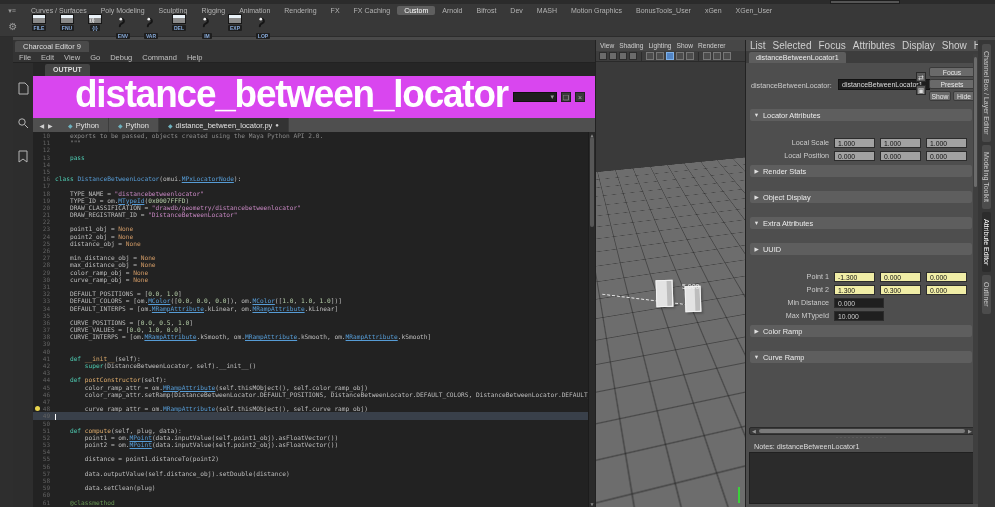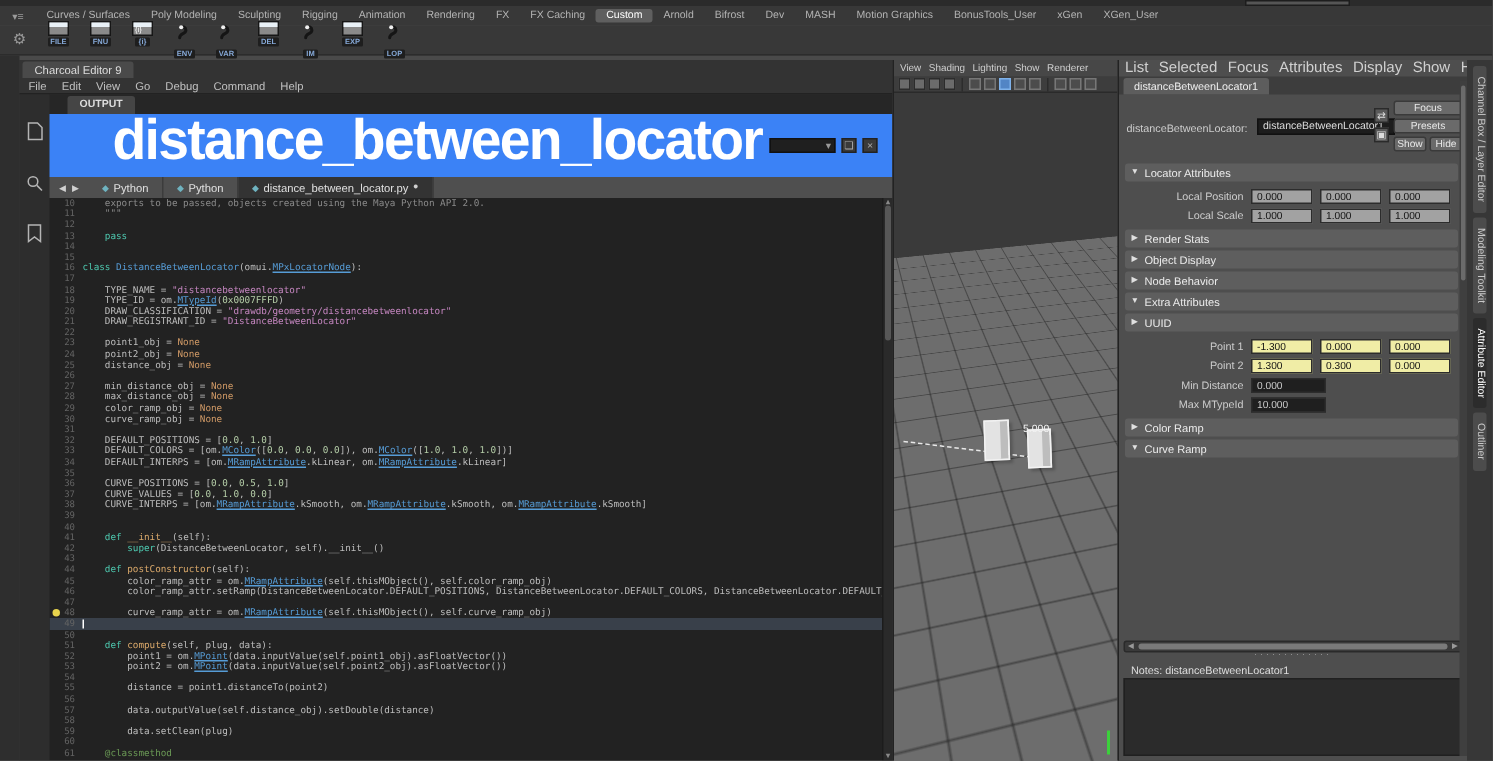--- a/index.html
+++ b/index.html
@@ -27,21 +27,21 @@
   .editor{position:absolute;left:13px;top:40px;width:582px;height:467px;background:#2d2d2d;display:flex;flex-direction:column}
   .ed-titlebar{height:12px;background:#333;display:flex;align-items:flex-end}
   .ed-wintab{background:#4a4a4a;color:#ddd;font-size:7.5px;line-height:11px;padding:0 8px;border-radius:2px 2px 0 0;margin-left:2px}
   .ed-menus{height:11px;background:#333;border-bottom:1px solid #222;display:flex;align-items:center;padding-left:6px}
   .ed-menus span{font-size:7.5px;color:#c0c0c0;margin-right:10px}
   .ed-body{flex:1;display:flex;min-height:0}
   .ed-side{width:20px;background:#2d2d2d;display:flex;flex-direction:column;align-items:center;padding-top:18px;gap:16px}
   .ed-main{flex:1;display:flex;flex-direction:column;min-width:0}
   .out-row{height:13px;background:#262626;display:flex;align-items:flex-end}
   .out-tab{margin-left:12px;background:#454545;color:#ddd;font-size:7px;font-weight:bold;line-height:12px;padding:0 8px;border-radius:2px 2px 0 0}
-  .hero{height:42px;background:#3b82f6;position:relative;overflow:hidden}
+  .hero{height:42px;background:#d946ef;position:relative;overflow:hidden}
   .hero h1{position:absolute;left:42px;top:-3px;font-size:38px;font-weight:bold;color:#fff;letter-spacing:-1.2px;white-space:nowrap;transform:scaleX(.97);transform-origin:left}
   .hero-ctrl{position:absolute;right:10px;top:16px;display:flex;align-items:center;gap:4px}
   .hero-dd{width:44px;height:10px;background:#1f1f1f;border:1px solid #111;color:#999;font-size:7px;display:flex;align-items:center;justify-content:flex-end;padding:0 2px}
   .hero-ic{width:10px;height:10px;color:#aaa;font-size:7px;line-height:10px;text-align:center;background:#3a3a3a;border:1px solid #222}
   .file-tabs{height:14px;background:#4f4f4f;display:flex;align-items:stretch}
   .ft-nav{width:26px;color:#d0d0d0;font-size:6px;display:flex;align-items:center;justify-content:center;gap:4px}
   .ftab{display:flex;align-items:center;gap:3px;font-size:7.5px;color:#e0e0e0;padding:0 9px;border-right:1px solid #3c3c3c}
   .ftab .dia{color:#6fb3c0;font-size:6px}
   .ftab.active{background:#333}
   .ftab .dot{color:#cfcfcf;font-size:6px}
@@ -90,21 +90,21 @@
   .ae-node{position:relative;height:44px}
   .ae-node-label{position:absolute;left:5px;top:18px;font-size:7.2px;color:#ccc}
   .ae-node-input{position:absolute;left:92px;top:16px;width:92px;height:11px;background:#1d1d1d;border:1px solid #111;color:#ddd;font-size:7px;line-height:9px;padding:0 3px;white-space:nowrap;overflow:hidden}
   .ae-icstack{position:absolute;right:52px;top:9px;display:flex;flex-direction:column;gap:3px}
   .ae-icstack .ic{width:10px;height:10px;border:1px solid #2a2a2a;background:#5a5a5a;color:#ddd;font-size:7px;line-height:9px;text-align:center}
   .ae-btncol{position:absolute;right:3px;top:4px;width:46px;display:flex;flex-direction:column;gap:2px}
   .ae-btn{height:10px;background:#6a6a6a;border:1px solid #3a3a3a;color:#e8e8e8;font-size:6.8px;line-height:9px;text-align:center;border-radius:2px}
   .ae-btn-half{display:flex;gap:2px}
   .ae-btn-half .ae-btn{flex:1}
   .ae-sections{padding:2px 6px 0 4px}
-  .sec-h{height:12px;background:#5e5e5e;border-radius:2px;margin-bottom:2px;display:flex;align-items:center}
+  .sec-h{height:12px;background:#5e5e5e;border-radius:2px;margin-bottom:14px;display:flex;align-items:center}
   .sec-h .arr{width:13px;text-align:center;font-size:5.5px;color:#e0e0e0}
   .sec-h .t{font-size:7.4px;color:#ececec}
   .sec-body{padding:1px 0 3px}
   .arow{height:13px;display:flex;align-items:center}
   .arow .lab{width:84px;flex:0 0 84px;text-align:right;padding-right:5px;font-size:7.2px;color:#ccc;white-space:nowrap}
   .fld{width:50px;height:10px;margin-right:5px;font-size:6.8px;line-height:9px;padding:0 3px;border:1px solid #2c2c2c}
   .fld.grey{background:#a2a2a2;color:#111}
   .fld.yellow{background:#f0eda6;color:#111}
   .fld.dark{background:#1f1f1f;color:#ccc}
   .addbtn{display:block;margin:3px 8px 3px 58px;width:150px;height:11px;background:#6e6e6e;border:1px solid #3a3a3a;color:#e8e8e8;font-size:7px;line-height:10px;text-align:center;border-radius:2px}
@@ -408,43 +408,39 @@
         </div>
       </div>
     </div>
     <div class="ae-sections" id="ae-sections">
         <div class="sec-h">
           <span class="arr">▼</span>
           <span class="t">Locator Attributes</span>
         </div>
         <div class="sec-body">
           <div class="arow">
+            <span class="lab">Local Scale</span>
+            <span class="fld grey">1.000</span>
+            <span class="fld grey">1.000</span>
+            <span class="fld grey">1.000</span>
+          </div>
+          <div class="arow">
             <span class="lab">Local Position</span>
             <span class="fld grey">0.000</span>
             <span class="fld grey">0.000</span>
             <span class="fld grey">0.000</span>
           </div>
-          <div class="arow">
-            <span class="lab">Local Scale</span>
-            <span class="fld grey">1.000</span>
-            <span class="fld grey">1.000</span>
-            <span class="fld grey">1.000</span>
-          </div>
         </div>
         <div class="sec-h">
           <span class="arr">▶</span>
           <span class="t">Render Stats</span>
         </div>
         <div class="sec-h">
           <span class="arr">▶</span>
           <span class="t">Object Display</span>
-        </div>
-        <div class="sec-h">
-          <span class="arr">▶</span>
-          <span class="t">Node Behavior</span>
         </div>
         <div class="sec-h">
           <span class="arr">▼</span>
           <span class="t">Extra Attributes</span>
         </div>
         <div class="sec-h">
           <span class="arr">▶</span>
           <span class="t">UUID</span>
         </div>
         <div class="sec-body">

